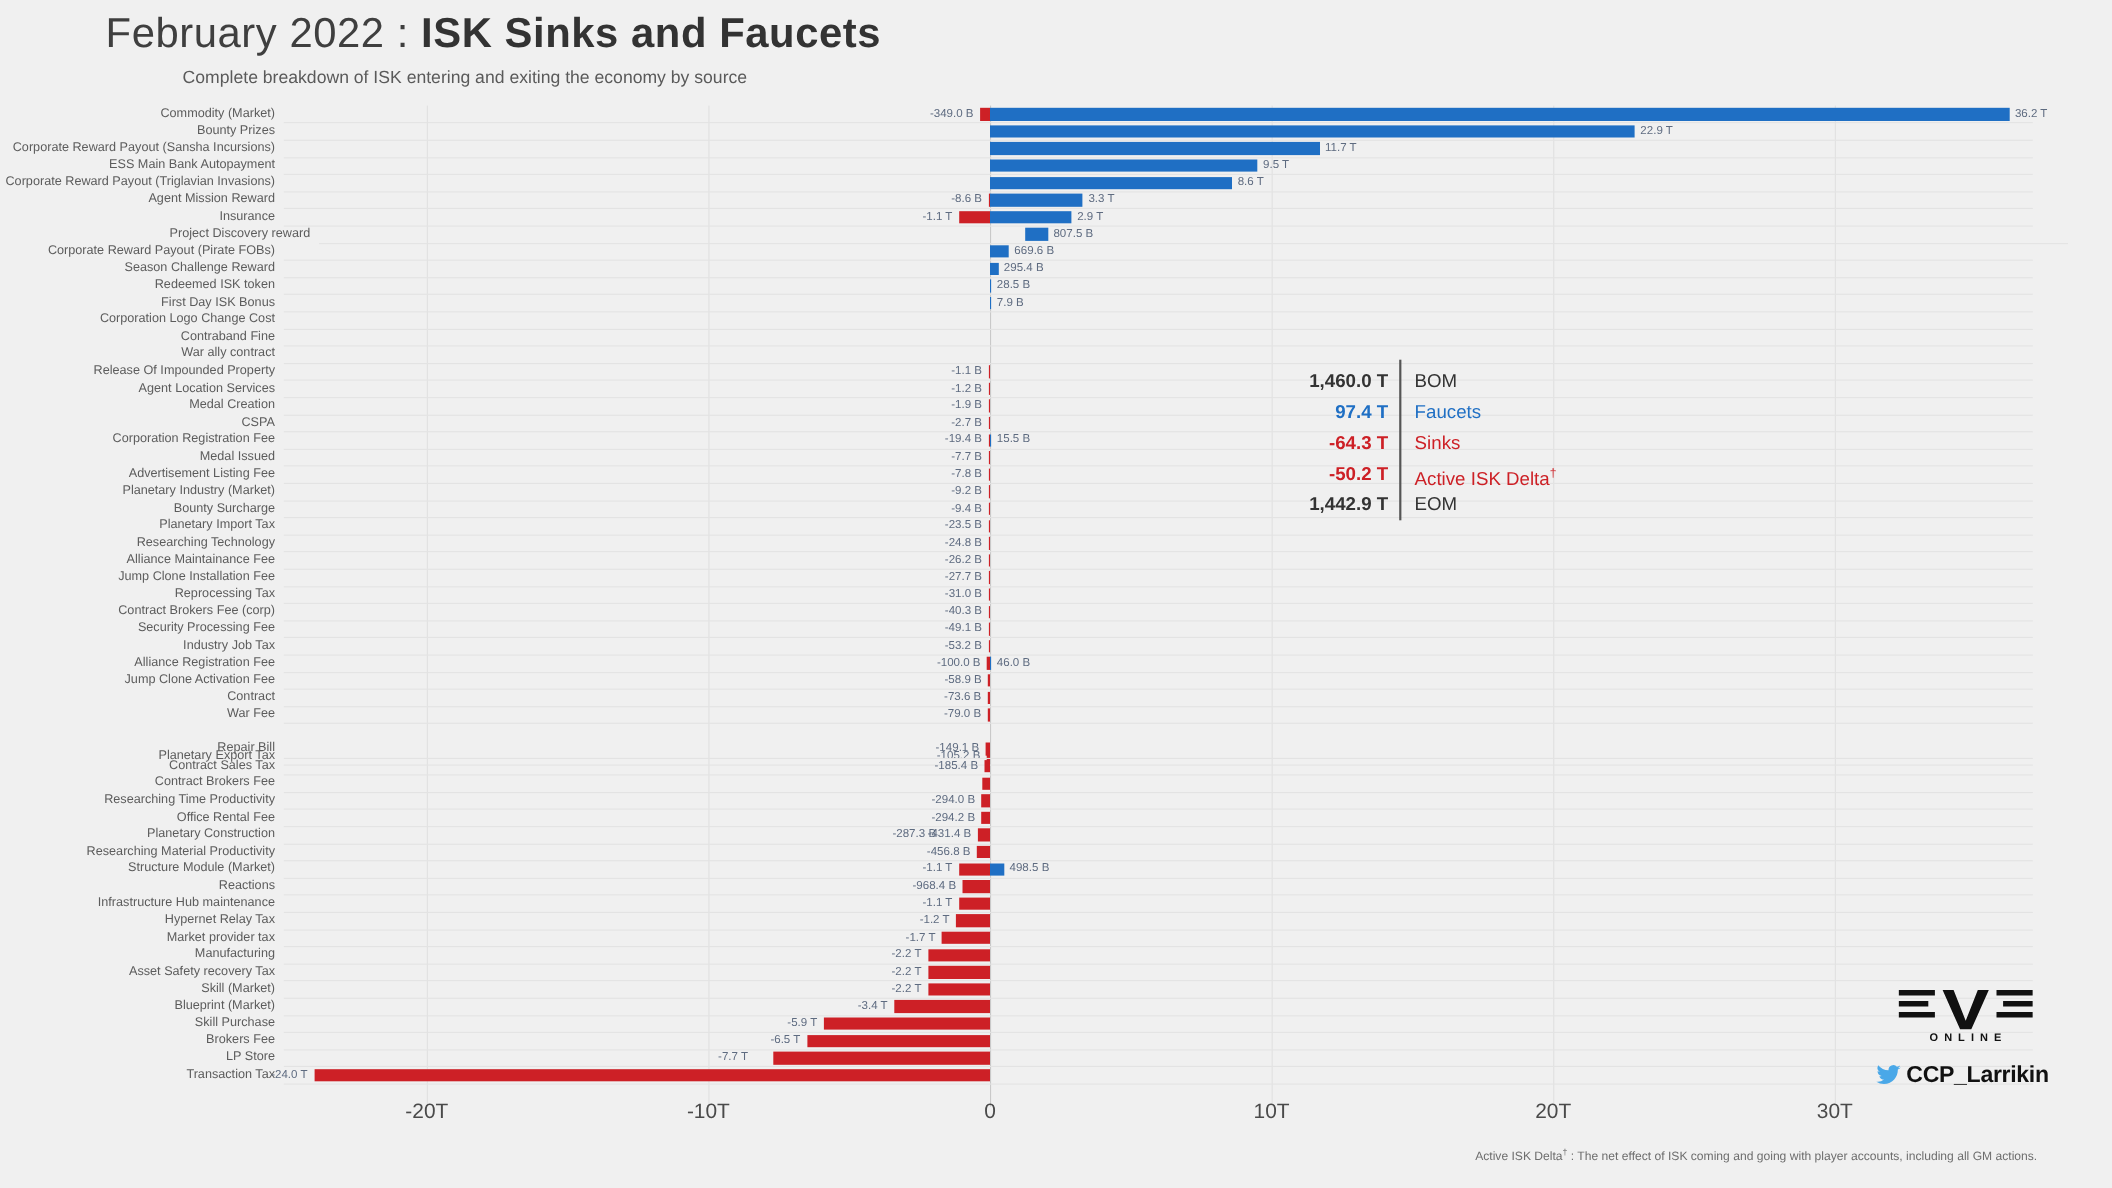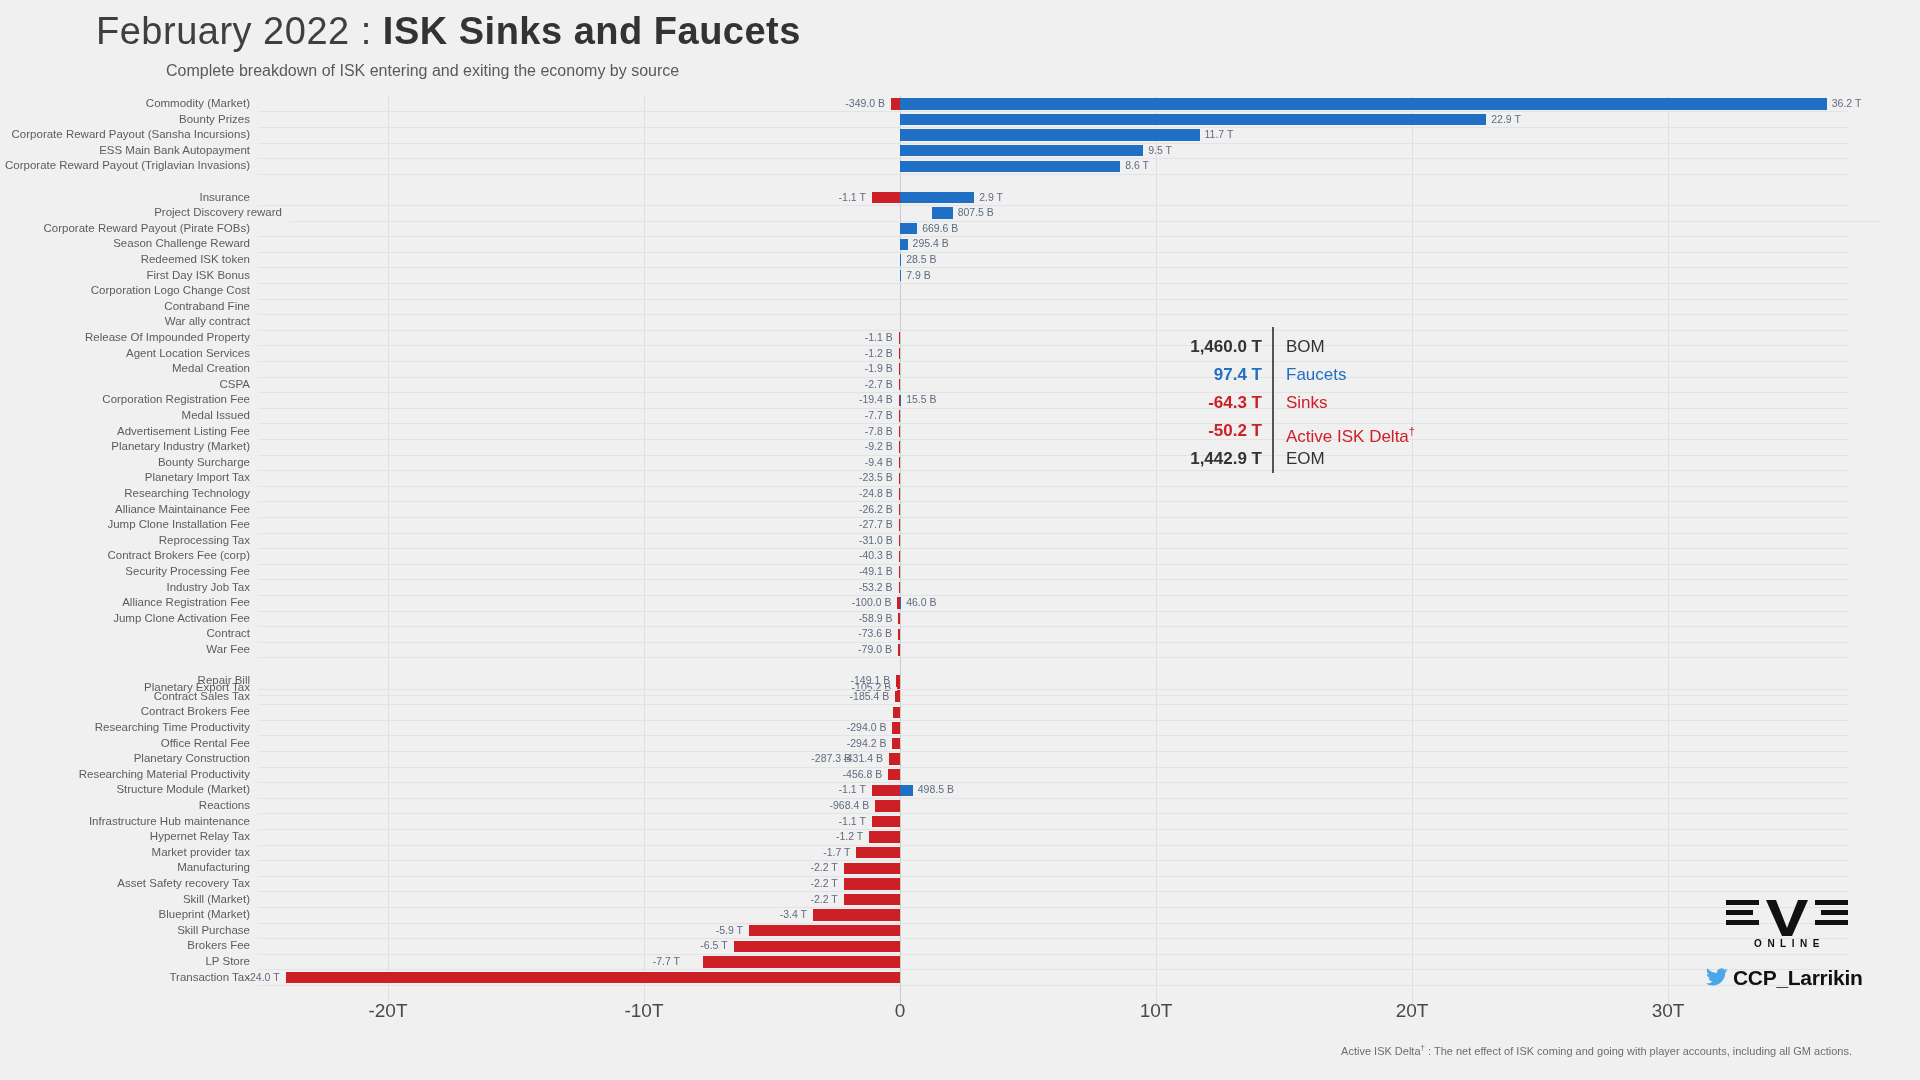--- a/index.html
+++ b/index.html
@@ -128,20 +128,28 @@
       <div class="rowlabel">ESS Main Bank Autopayment</div>
       <div class="bar pos" style="left: 900px; width: 243.2px;"></div>
       <div class="vlab right" style="left: 1148.2px; text-align: center;">9.5 T</div>
     </div>
     <div class="row" style="top: 62.4px;">
       <div class="rowline"></div>
       <div class="rowlabel">Corporate Reward Payout (Triglavian Invasions)</div>
       <div class="bar pos" style="left: 900px; width: 220.16px;"></div>
       <div class="vlab right" style="left: 1125.16px;">8.6 T</div>
     </div>
+    <div class="row" style="top: 78px;">
+      <div class="rowline"></div>
+      <div class="rowlabel">Agent Mission Reward</div>
+      <div class="bar neg" style="left: 898.8px; width: 1.2px;"></div>
+      <div class="vlab left" style="left: 742.8px; width: 150px;">-8.6 B</div>
+      <div class="bar pos" style="left: 900px; width: 84.48px;"></div>
+      <div class="vlab right" style="left: 989.48px;">3.3 T</div>
+    </div>
     <div class="row" style="top: 93.6px;">
       <div class="rowline"></div>
       <div class="rowlabel">Insurance</div>
       <div class="bar neg" style="left: 871.84px; width: 28.16px;"></div>
       <div class="vlab left" style="left: 715.84px; width: 150px;">-1.1 T</div>
       <div class="bar pos" style="left: 900px; width: 74.24px;"></div>
       <div class="vlab right" style="left: 979.24px;">2.9 T</div>
     </div>
     <div class="row" style="top: 109.2px; margin-left: 32px;">
       <div class="rowline"></div>

